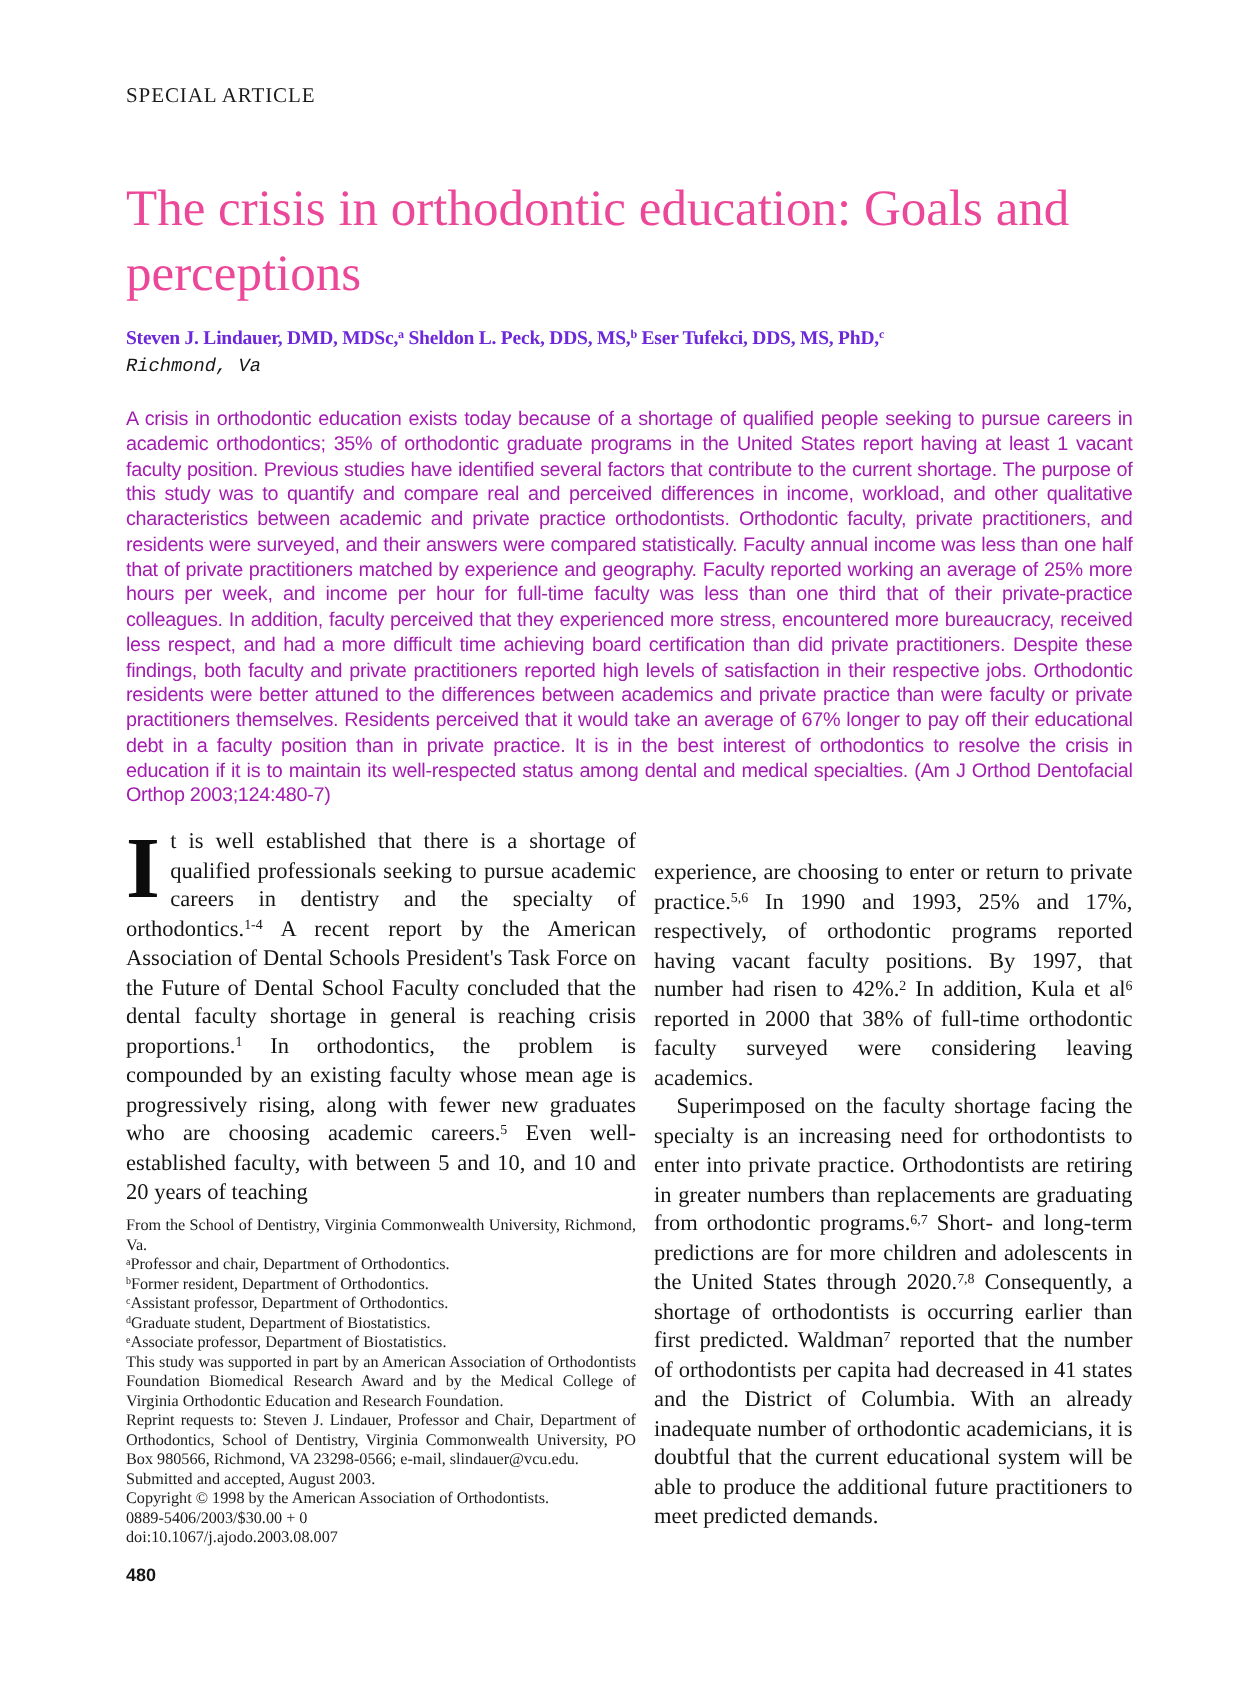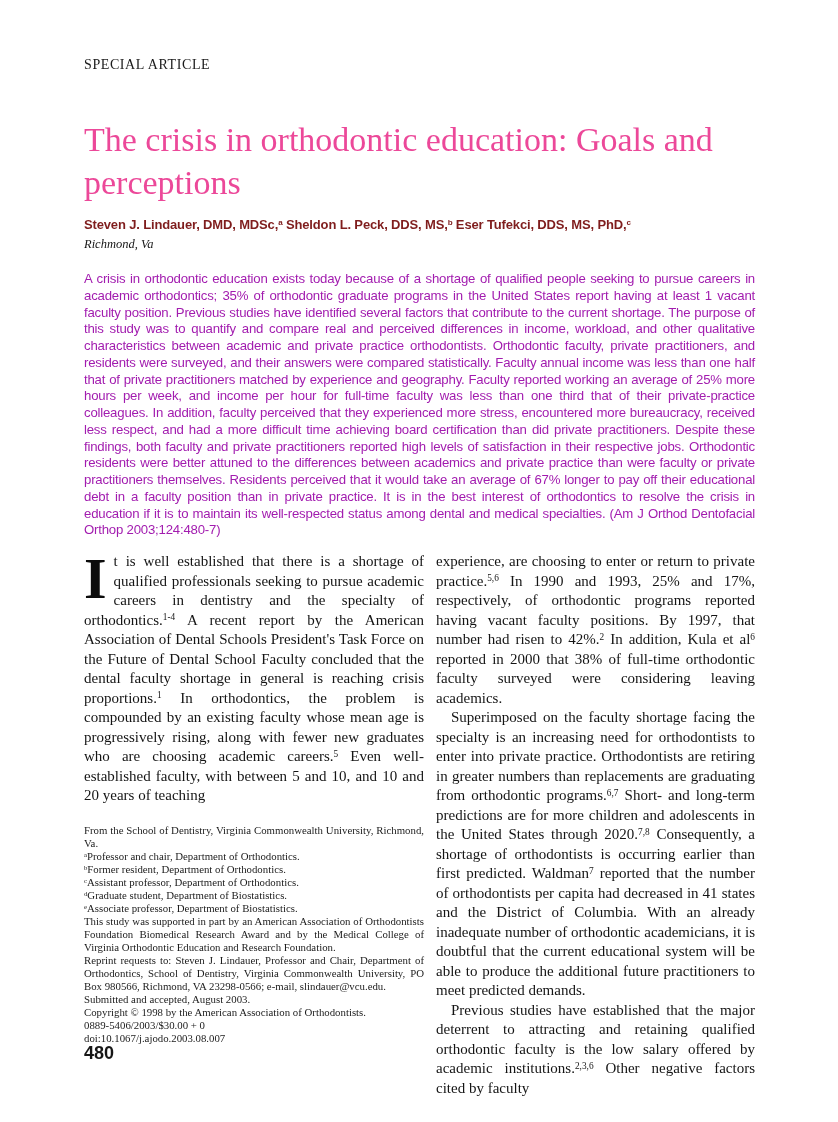--- a/index.html
+++ b/index.html
@@ -26,51 +26,51 @@
     margin: 45px 0 0 0;
     font-family: "Liberation Serif", serif;
     font-weight: normal;
     font-size: 34px;
     line-height: 43px;
     color: #ec4899;
   }
   .title-line { display: block; }
   .authors {
     margin-top: 12px;
-    font-family: Liberation Sans, sans-serif;
+    font-family: Liberation Serif, serif;
     font-weight: bold;
     font-size: 13px;
     line-height: 18px;
     letter-spacing: -0.15px;
-    color: #7f1d1d;
+    color: #6d28d9;
   }
   .author-line { display: block; white-space: nowrap; }
   .affiliation {
     margin-top: 2px;
-    font-family: Liberation Serif, serif;
+    font-family: Liberation Mono, monospace;
     font-style: italic;
     font-size: 12.5px;
     line-height: 16px;
   }
   .abstract {
     margin-top: 19px;
     font-family: "Liberation Sans", sans-serif;
     font-size: 13.2px;
     line-height: 16.75px;
     letter-spacing: -0.2px;
     text-align: justify;
     color: #a21caf;
   }
   .columns {
     margin-top: 13px;
     display: flex;
     gap: 12px;
   }
   .col-left { width: 340px; }
-  .col-right { width: 319px; }
+  .col-right { width: 319px; margin-top: 21px; }
   .body-text {
     font-family: "Liberation Serif", serif;
     font-size: 15px;
     line-height: 19.5px;
     text-align: justify;
     color: #141414;
   }
   .body-text p { margin: 0; }
   .par-indent { text-indent: 15px; }
   .dropcap {
@@ -83,35 +83,35 @@
     color: #0c0c0c;
   }
   sup {
     font-size: 0.62em;
     line-height: 0;
     position: relative;
     top: -0.45em;
     vertical-align: baseline;
   }
   .footnotes {
-    margin-top: 18px;
+    margin-top: 5px;
     font-family: "Liberation Serif", serif;
     font-size: 10.8px;
     line-height: 13px;
     text-align: justify;
     color: #1b1b1b;
   }
   .footnotes p { margin: 0; }
   .page-number {
     position: absolute;
     left: 84px;
     top: 1043px;
     font-family: "Liberation Sans", sans-serif;
     font-weight: bold;
-    font-size: 18px;
+    font-size: 12px;
     color: #161616;
   }
 </style>
 </head>
 <body>
 
 <div class="page">
 
   <div class="kicker">SPECIAL ARTICLE</div>
 
@@ -148,20 +148,19 @@
         <p>Submitted and accepted, August 2003.</p>
         <p>Copyright © 1998 by the American Association of Orthodontists.</p>
         <p>0889-5406/2003/$30.00 + 0</p>
         <p>doi:10.1067/j.ajodo.2003.08.007</p>
       </div>
     </div>
 
     <div class="col-right body-text">
       <p>experience, are choosing to enter or return to private practice.<sup>5,6</sup> In 1990 and 1993, 25% and 17%, respectively, of orthodontic programs reported having vacant faculty positions. By 1997, that number had risen to 42%.<sup>2</sup> In addition, Kula et al<sup>6</sup> reported in 2000 that 38% of full-time orthodontic faculty surveyed were considering leaving academics.</p>
       <p class="par-indent">Superimposed on the faculty shortage facing the specialty is an increasing need for orthodontists to enter into private practice. Orthodontists are retiring in greater numbers than replacements are graduating from orthodontic programs.<sup>6,7</sup> Short- and long-term predictions are for more children and adolescents in the United States through 2020.<sup>7,8</sup> Consequently, a shortage of orthodontists is occurring earlier than first predicted. Waldman<sup>7</sup> reported that the number of orthodontists per capita had decreased in 41 states and the District of Columbia. With an already inadequate number of orthodontic academicians, it is doubtful that the current educational system will be able to produce the additional future practitioners to meet predicted demands.</p>
-      <p class="par-indent">Previous studies have established that the major deterrent to attracting and retaining qualified orthodontic faculty is the low salary offered by academic institutions.<sup>2,3,6</sup> Other negative factors cited by faculty</p>
     </div>
 
   </div>
 
   <div class="page-number">480</div>
 
 </div>
 
 </body></html>

